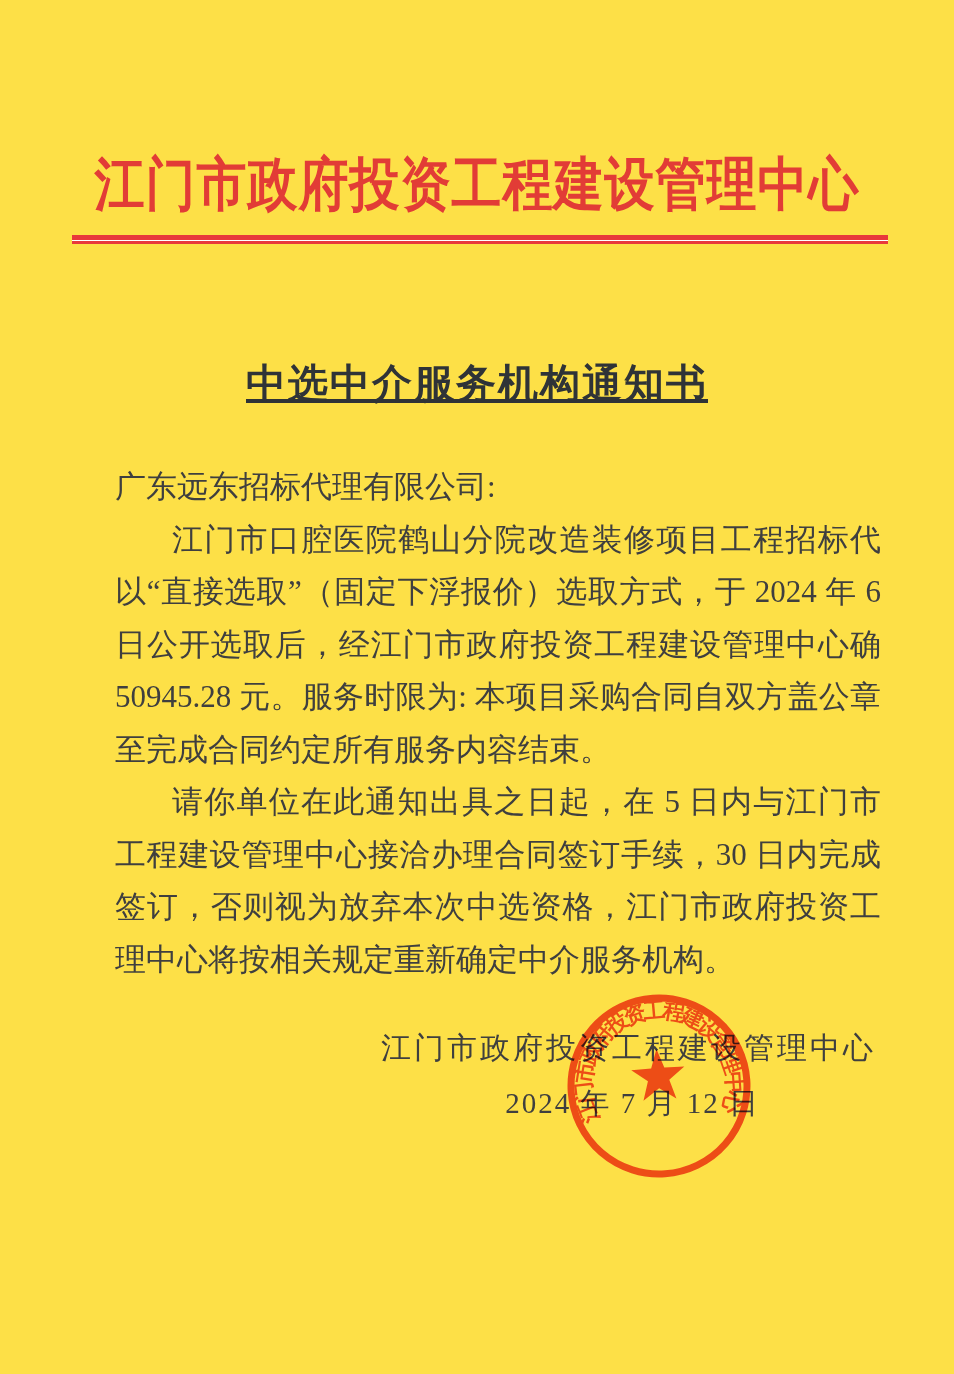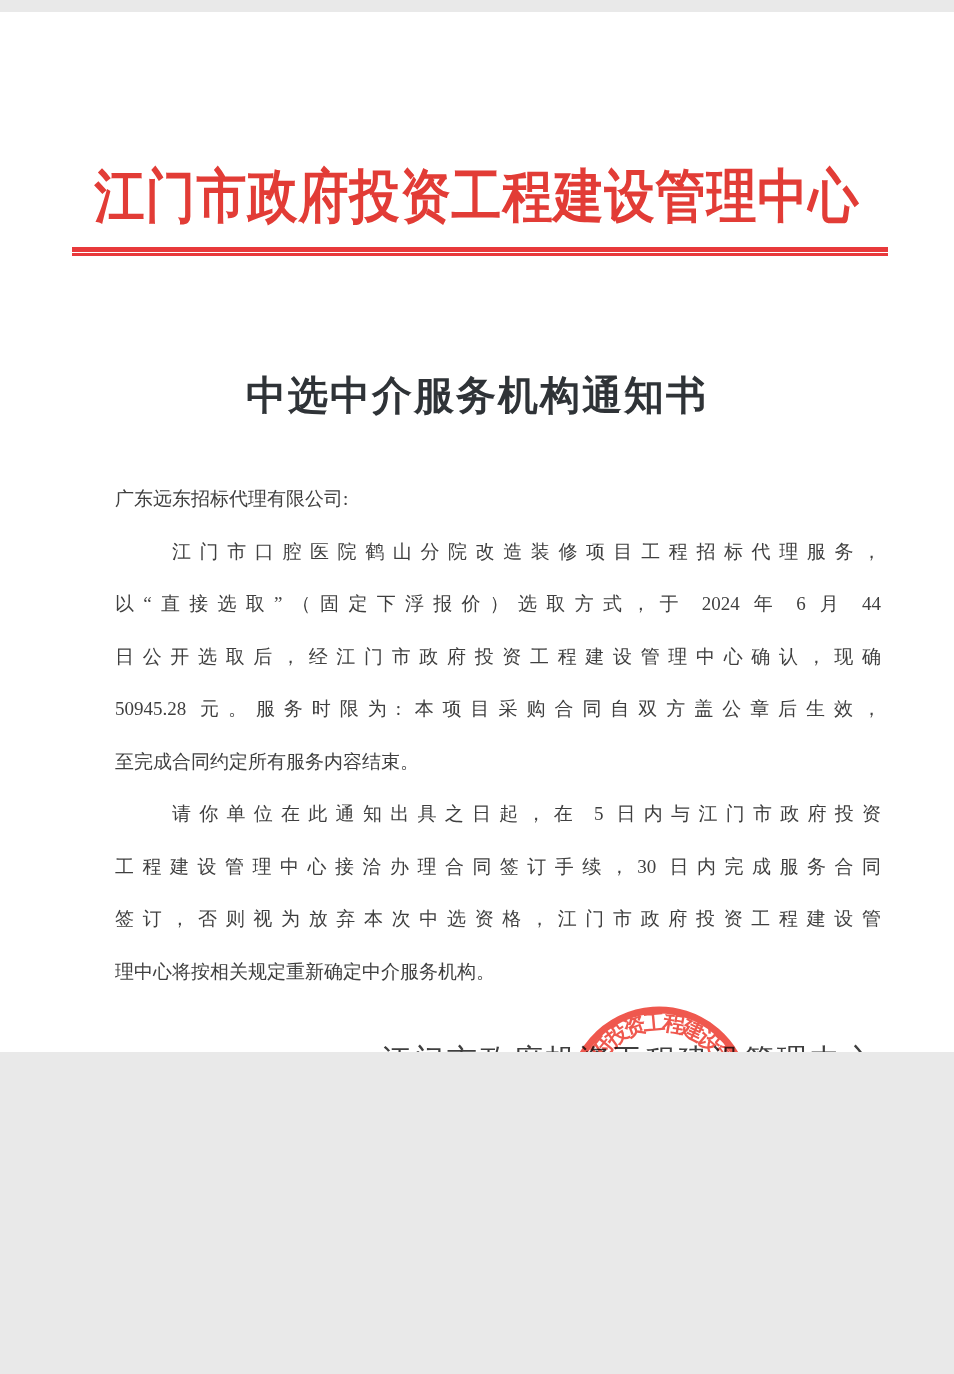--- a/index.html
+++ b/index.html
@@ -2,23 +2,23 @@
 <html><head>
 <meta charset="utf-8">
 <style>
   * { margin: 0; padding: 0; box-sizing: border-box; }
   html, body { background: #e9e9e9; }
   body { font-family: "Liberation Serif", "DejaVu Serif", serif; }
 
   .page {
     position: relative;
     width: 954px;
-    height: 1040px;
-    margin: 12px auto;
-    background: #ffffff;
+    height: 1374px;
+    margin: 0 auto;
+    background: #fde047;
     overflow: hidden;
   }
 
   .letterhead {
     margin: 146px 48px 0 48px;
     text-align: center;
     font-size: 50px;
     font-weight: bold;
     letter-spacing: 1px;
     color: #e23c36;
@@ -38,25 +38,26 @@
     );
   }
 
   .doc-title {
     margin-top: 112px;
     text-align: center;
     font-size: 40px;
     font-weight: bold;
     letter-spacing: 2px;
     color: #2f3337;
+    text-decoration: underline;
   }
 
   .body-block {
     margin: 50px 73px 0 115px;
-    font-size: 19px;
+    font-size: 31px;
     line-height: 52.5px;
     color: #3f3f3f;
   }
   .line { white-space: nowrap; }
   .line.just {
     white-space: normal;
     text-align: justify;
     text-align-last: justify;
     text-justify: inter-character;
     overflow: hidden;

